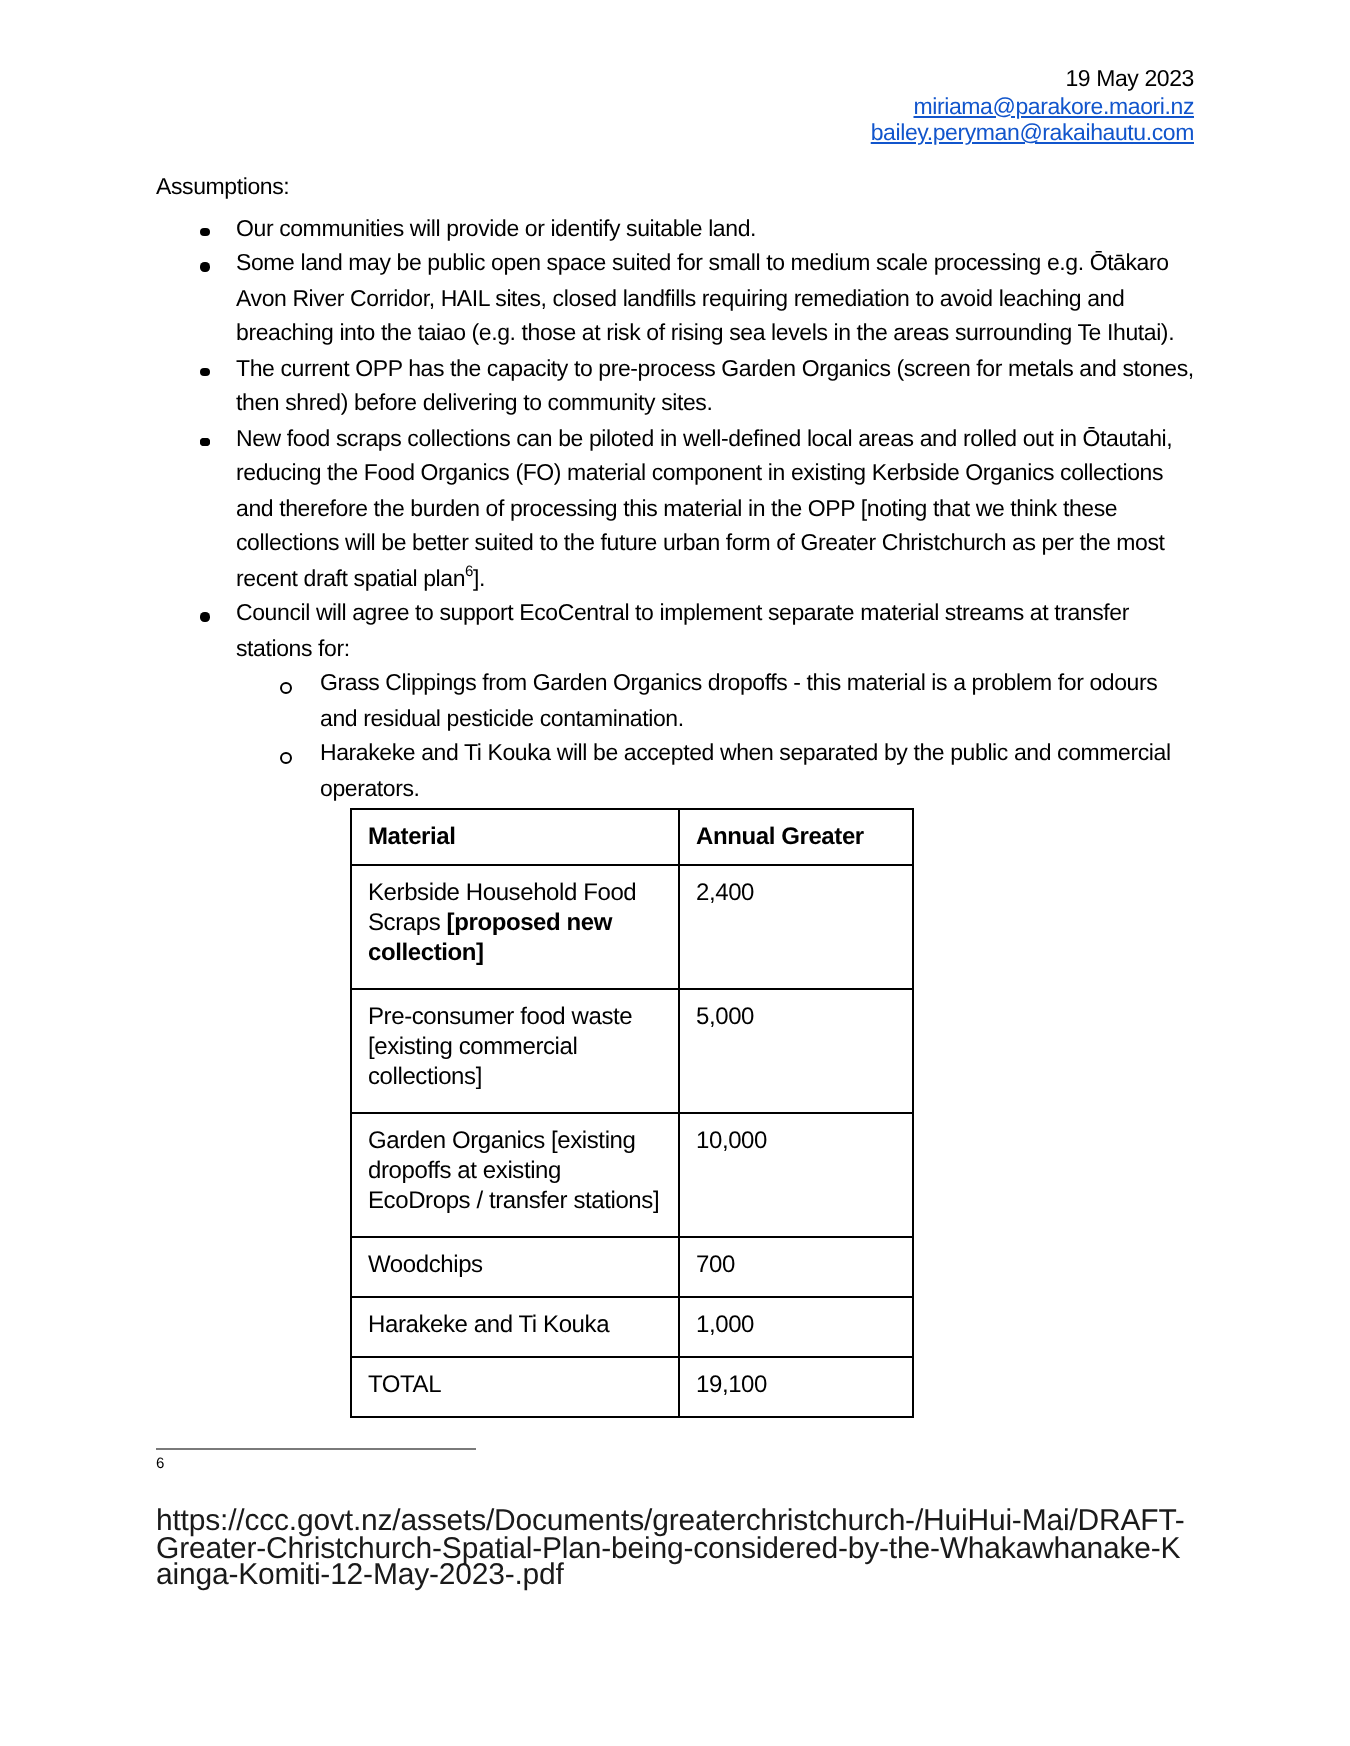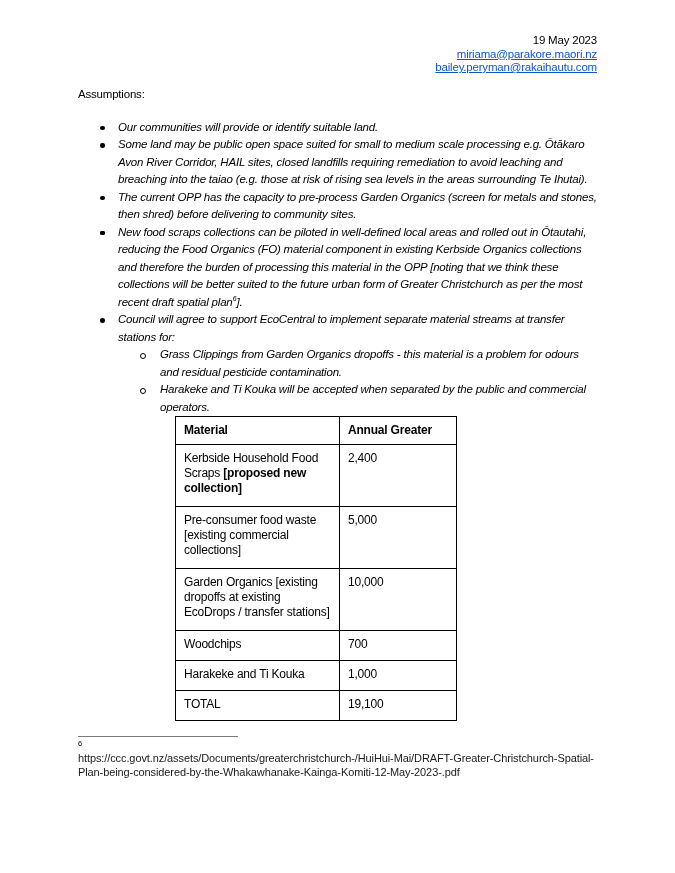--- a/index.html
+++ b/index.html
@@ -25,33 +25,33 @@
     letter-spacing: -0.2px;
     line-height: 13.5px;
   }
   .header .date { color: #000000; }
   .email {
     color: #1155cc;
     text-decoration: underline;
     cursor: pointer;
   }
   .assumptions {
-    margin: 11px 0 16px 0;
+    margin: 11px 0 4px 0;
     font-size: 11.5px;
     letter-spacing: -0.2px;
     line-height: 17px;
   }
   .main-list, .sub-list {
     list-style: none;
     margin: 0; padding: 0;
     font-size: 11.5px;
     letter-spacing: -0.2px;
     line-height: 17.5px;
   }
-  .bullet { position: relative; padding-left: 40px; font-style: italic; }
+  .bullet { position: relative; padding-left: 40px; }
   .bullet > .dot {
     position: absolute; left: 22px; top: 7px;
     width: 4.5px; height: 4.5px;
     background: #000; border-radius: 50%;
   }
   .sub-bullet { position: relative; padding-left: 42px; }
   .sub-bullet > .circle {
     position: absolute; left: 22px; top: 6.5px;
     width: 4px; height: 4px;
     background: transparent; border: 1px solid #000; border-radius: 50%;
@@ -82,22 +82,22 @@
   table.tonnage th.col-tonnage,  table.tonnage td.cell-tonnage  { width: 100px; }
   table.tonnage td.tall { padding-bottom: 10px; }
   .footnote { margin-top: 15px; }
   .footnote-rule {
     width: 160px; height: 0;
     border-top: 1.2px solid #7a7a7a;
     margin: 0 0 2px 0;
   }
   .footnote-marker { font-size: 7.5px; line-height: 10px; }
   .footnote-url {
-    margin: 3px 0 0 0;
-    font-size: 11px;
+    margin: 17px 0 0 0;
+    font-size: 15px;
     line-height: 13.5px;
     letter-spacing: -0.1px;
     color: #1a1a1a;
     word-break: break-all;
   }
   strong { font-weight: bold; }
 </style>
 </head>
 <body>
 

